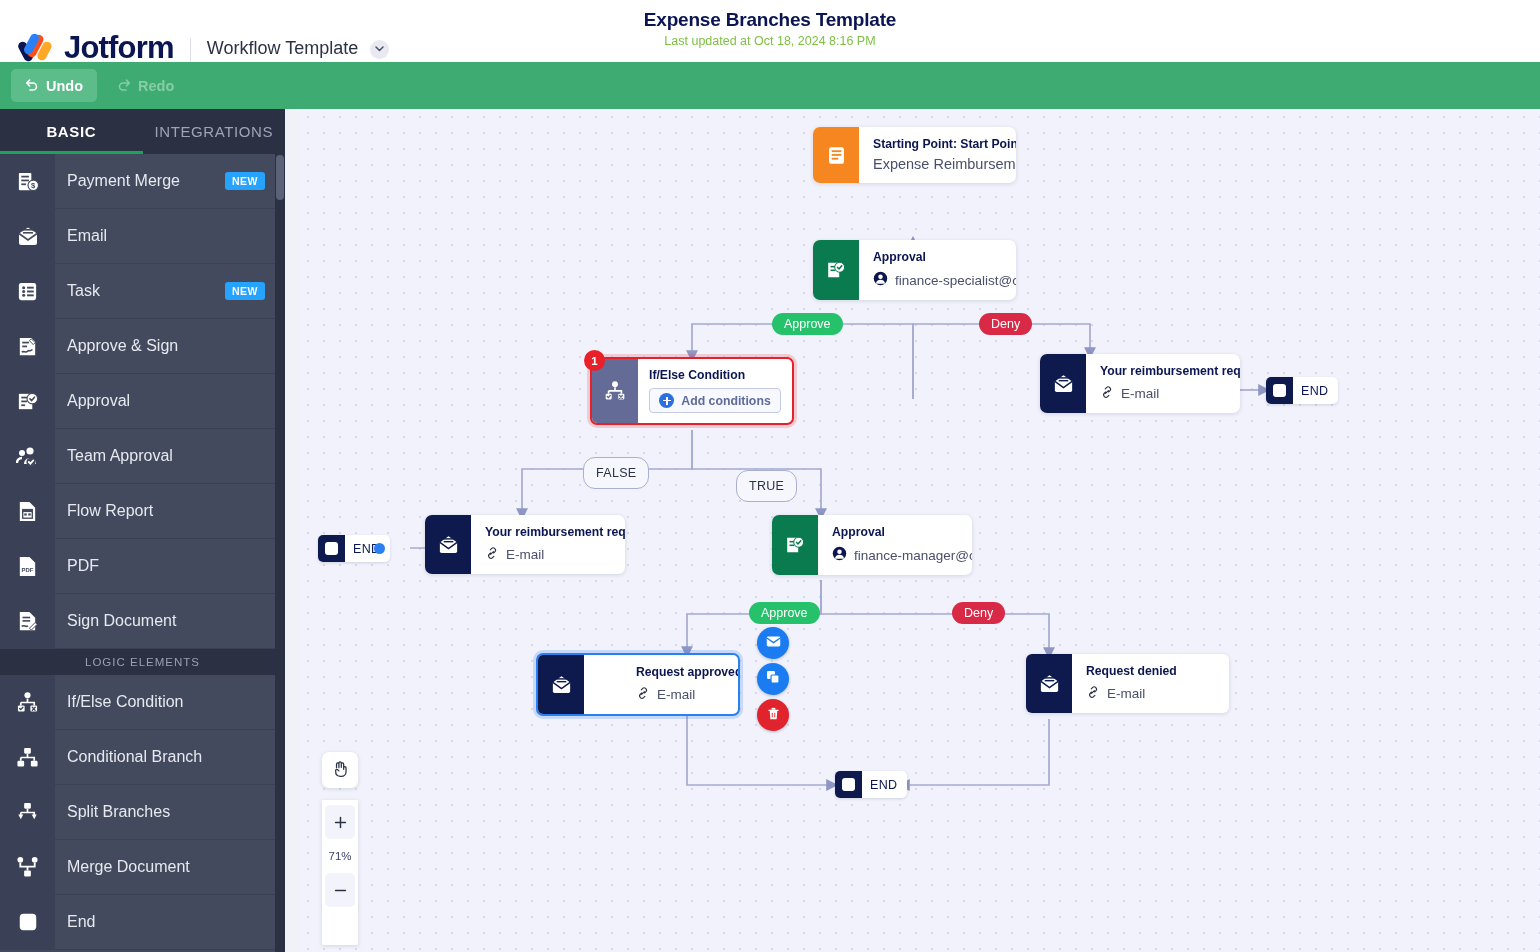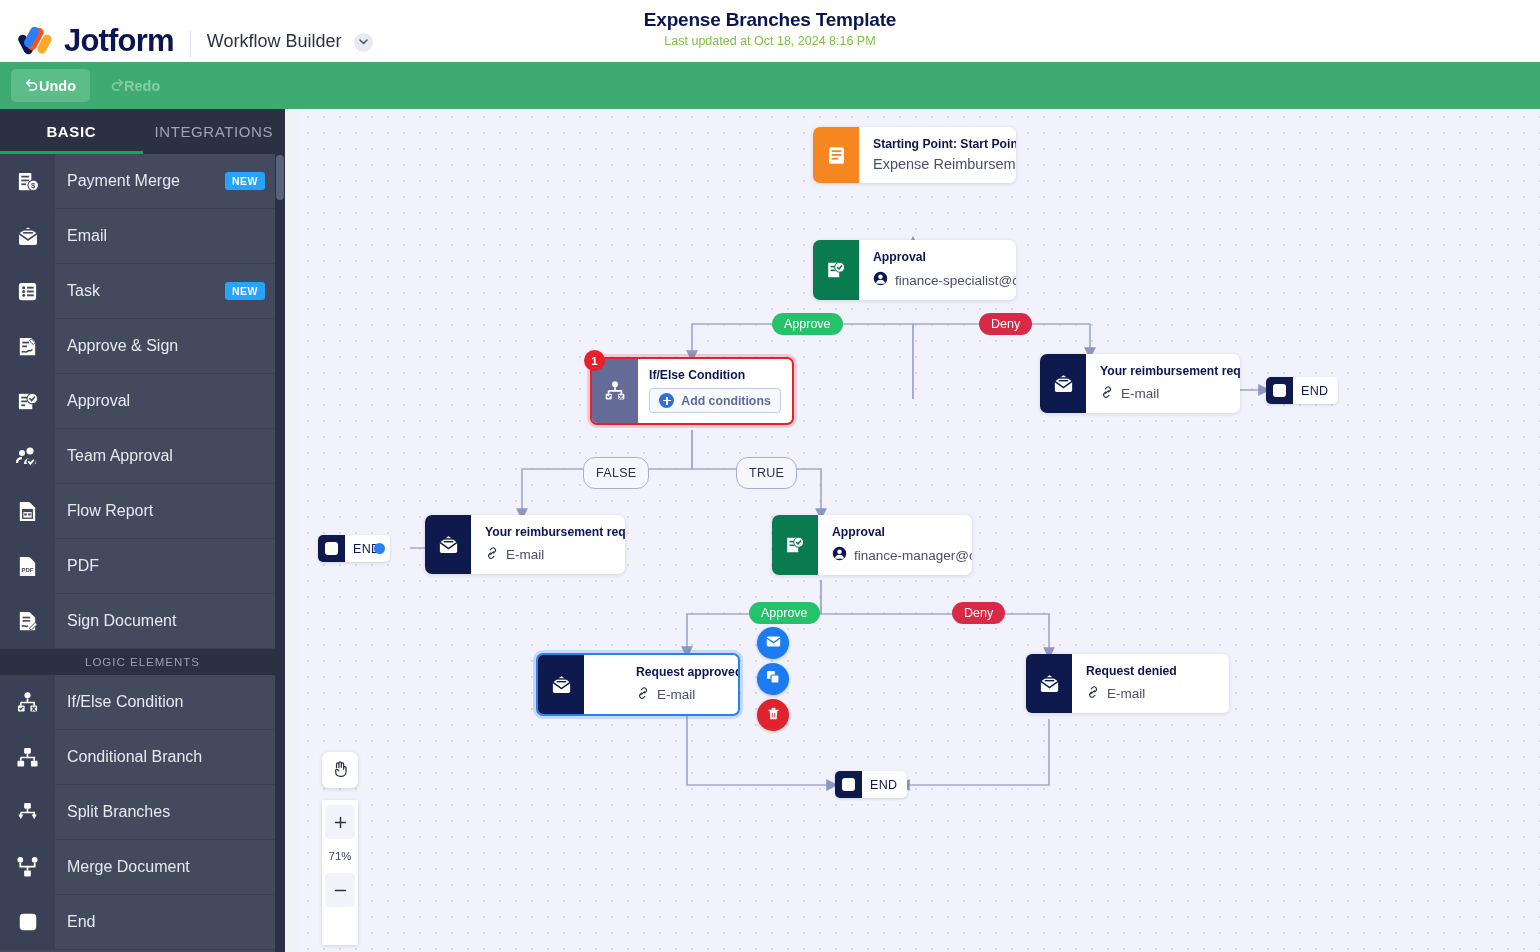--- a/index.html
+++ b/index.html
@@ -7,21 +7,21 @@
     width: 1540px; height: 952px;
     font-family: "Liberation Sans", sans-serif;
     overflow: hidden;
     background: #f1f2f8;
   }
   
   .topbar {
     position: absolute; left: 0; top: 0; width: 1540px; height: 62px;
     background: #ffffff;
   }
-  .brand { position: absolute; left: 18px; top: 22px; display: flex; align-items: center; }
+  .brand { position: absolute; left: 18px; top: 29px; display: flex; align-items: center; }
   .logo-mark { width: 38px; height: 38px; position: relative; }
   .logo-text {
     font-size: 31px; font-weight: bold; color: #0a1551; letter-spacing: -0.8px;
     margin-left: 8px; line-height: 38px;
   }
   .brand-divider {
     width: 1px; height: 26px; background: #dcdfe8; margin: 0 16px; margin-top: 6px;
   }
   .wf-label { font-size: 18px; color: #2b3245; line-height: 38px; }
   .chev-circle {
@@ -38,21 +38,21 @@
     font-size: 12.5px; color: #7ec043; font-weight: normal;
   }
   
   .greenbar {
     position: absolute; left: 0; top: 62px; width: 1540px; height: 47px;
     background: #3eab72;
   }
   .undo-redo { position: absolute; left: 11px; top: 7px; display: flex; gap: 6px; }
   .btn-ur {
     height: 33px; padding: 0 14px; border-radius: 5px; border: none;
-    display: flex; align-items: center; 
+    display: flex; align-items: center; gap: 7px;
     font-size: 14.5px; font-weight: bold; font-family: inherit; cursor: pointer;
   }
   .btn-undo { background: #5cbd8a; color: #ffffff; }
   .btn-redo { background: transparent; color: #86cda7; cursor: default; }
   .tabs { position: absolute; left: 675px; top: 62px; display: flex; height: 47px; }
   .tab {
     height: 47px; display: flex; align-items: center; justify-content: center;
     font-size: 16.5px; color: #ffffff; letter-spacing: 0.4px; cursor: pointer;
   }
   .tab.active { background: #7bc8a0; font-weight: normal; }
@@ -218,21 +218,21 @@
       <svg width="38" height="38" viewBox="0 0 38 38">
         <rect x="3" y="12" width="9" height="21" rx="4.5" fill="#0a1551" transform="rotate(-28 7.5 22.5)"></rect>
         <rect x="13" y="5" width="9" height="24" rx="4.5" fill="#fe4f19" transform="rotate(28 17.5 17)"></rect>
         <rect x="22" y="12" width="9" height="20" rx="4.5" fill="#ffa726" transform="rotate(28 26.5 22)"></rect>
         <rect x="9" y="4" width="9" height="22" rx="4.5" fill="#2b7ff7" transform="rotate(28 13.5 15)"></rect>
       </svg>
     </span>
     <span class="logo-text">Jotform</span>
     <span class="brand-divider"></span>
     <span class="wf-label">
-      <span>Workflow Builder</span>
+      <span>Workflow Template</span>
       <span class="chev-circle">
         <svg width="9" height="6" viewBox="0 0 9 6">
             <path d="M1 1l3.5 3.5L8 1" stroke="#4a5270" stroke-width="1.5" fill="none" stroke-linecap="round"></path>
           </svg>
       </span>
     </span>
   </div>
   <div class="doc-title">Expense Branches Template</div>
   <div class="doc-sub">Last updated at Oct 18, 2024 8:16 PM</div>
 </div>
@@ -580,21 +580,21 @@
   </div>
 
   <div class="end-node" style="left:966px; top:268px;">
     <span class="end-sq">
         <i></i>
       </span>
     <span class="end-tx">END</span>
   </div>
 
   <div class="pill-bool" style="left:283px; top:348px;">FALSE</div>
-  <div class="pill-bool" style="left:436px; top:348px;">TRUE</div>
+  <div class="pill-bool" style="left:436px; top:361px;">TRUE</div>
 
   <div class="end-node" style="left:18px; top:426px;">
     <span class="end-sq">
         <i></i>
       </span>
     <span class="end-tx">END</span>
   </div>
   <div class="dot-handle" style="left:74px; top:434px;"></div>
 
   <div class="node" style="left:125px; top:406px; width:200px;">

